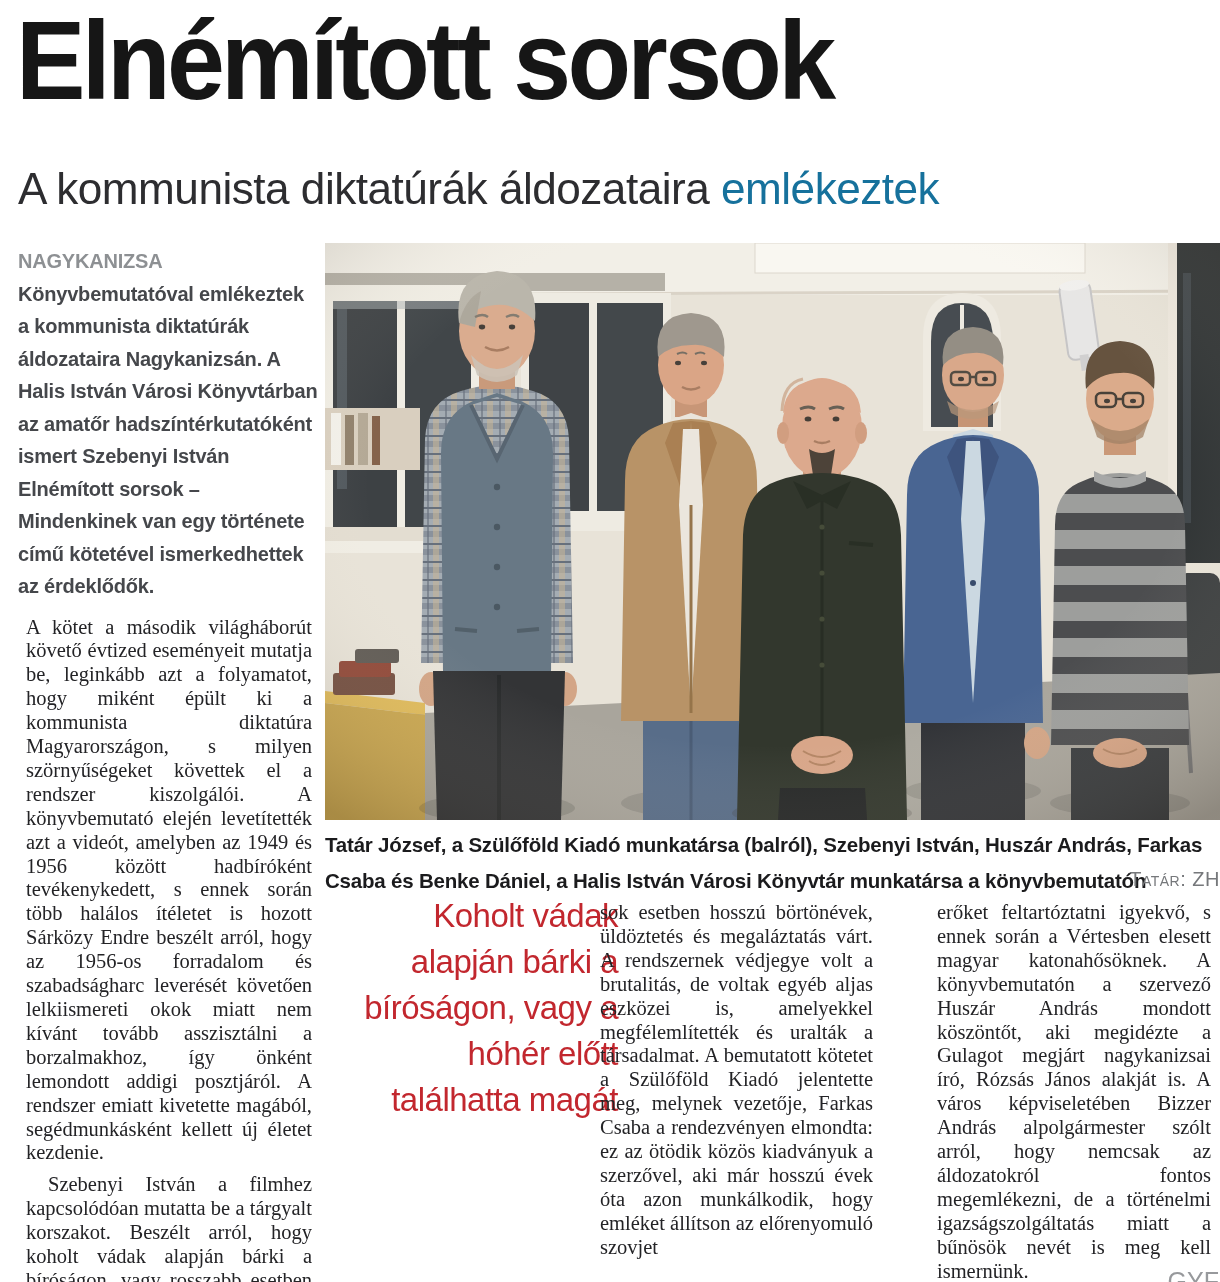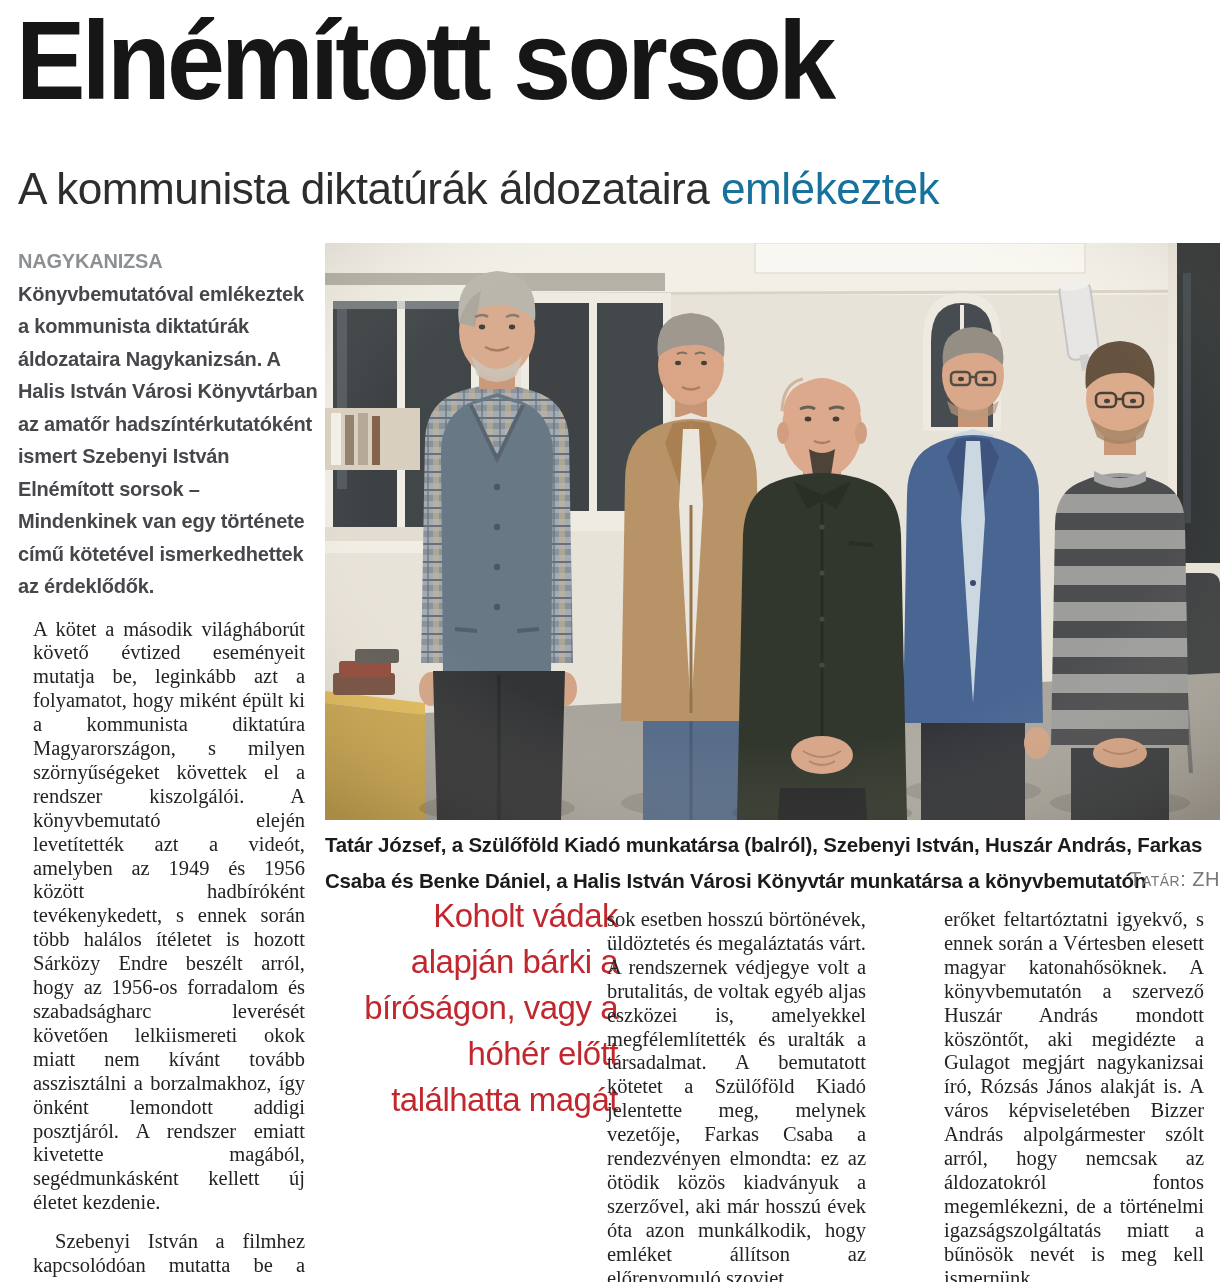--- a/index.html
+++ b/index.html
@@ -24,21 +24,21 @@
   .subheadline .accent{color:var(--accent_blue,#16719c);}
   .col-left{position:absolute;left:18px;top:245px;width:302px;}
   .lead{
     margin:0 0 13px 0;font-size:20px;line-height:32.5px;
     font-weight:bold;color:#45474b;letter-spacing:-.2px;
   }
   .dateline{color:var(--dateline_gray,#8d9093);}
   .serif{
     font-family:"Liberation Serif",serif;
     font-size:20.5px;line-height:23.9px;text-align:justify;
-    color:var(--body_black,#232326);margin:15px;
+    color:var(--body_black,#232326);margin:8px;
   }
   .indent{text-indent:22px;}
   .photo{
     position:absolute;left:325px;top:243px;width:895px;height:577px;
     margin:0;background:#e9e4dc;overflow:hidden;
   }
   .caption{
     position:absolute;left:325px;top:827px;width:895px;
     font-weight:bold;font-size:20.5px;line-height:36px;
     color:#1b1b1d;letter-spacing:-.2px;

